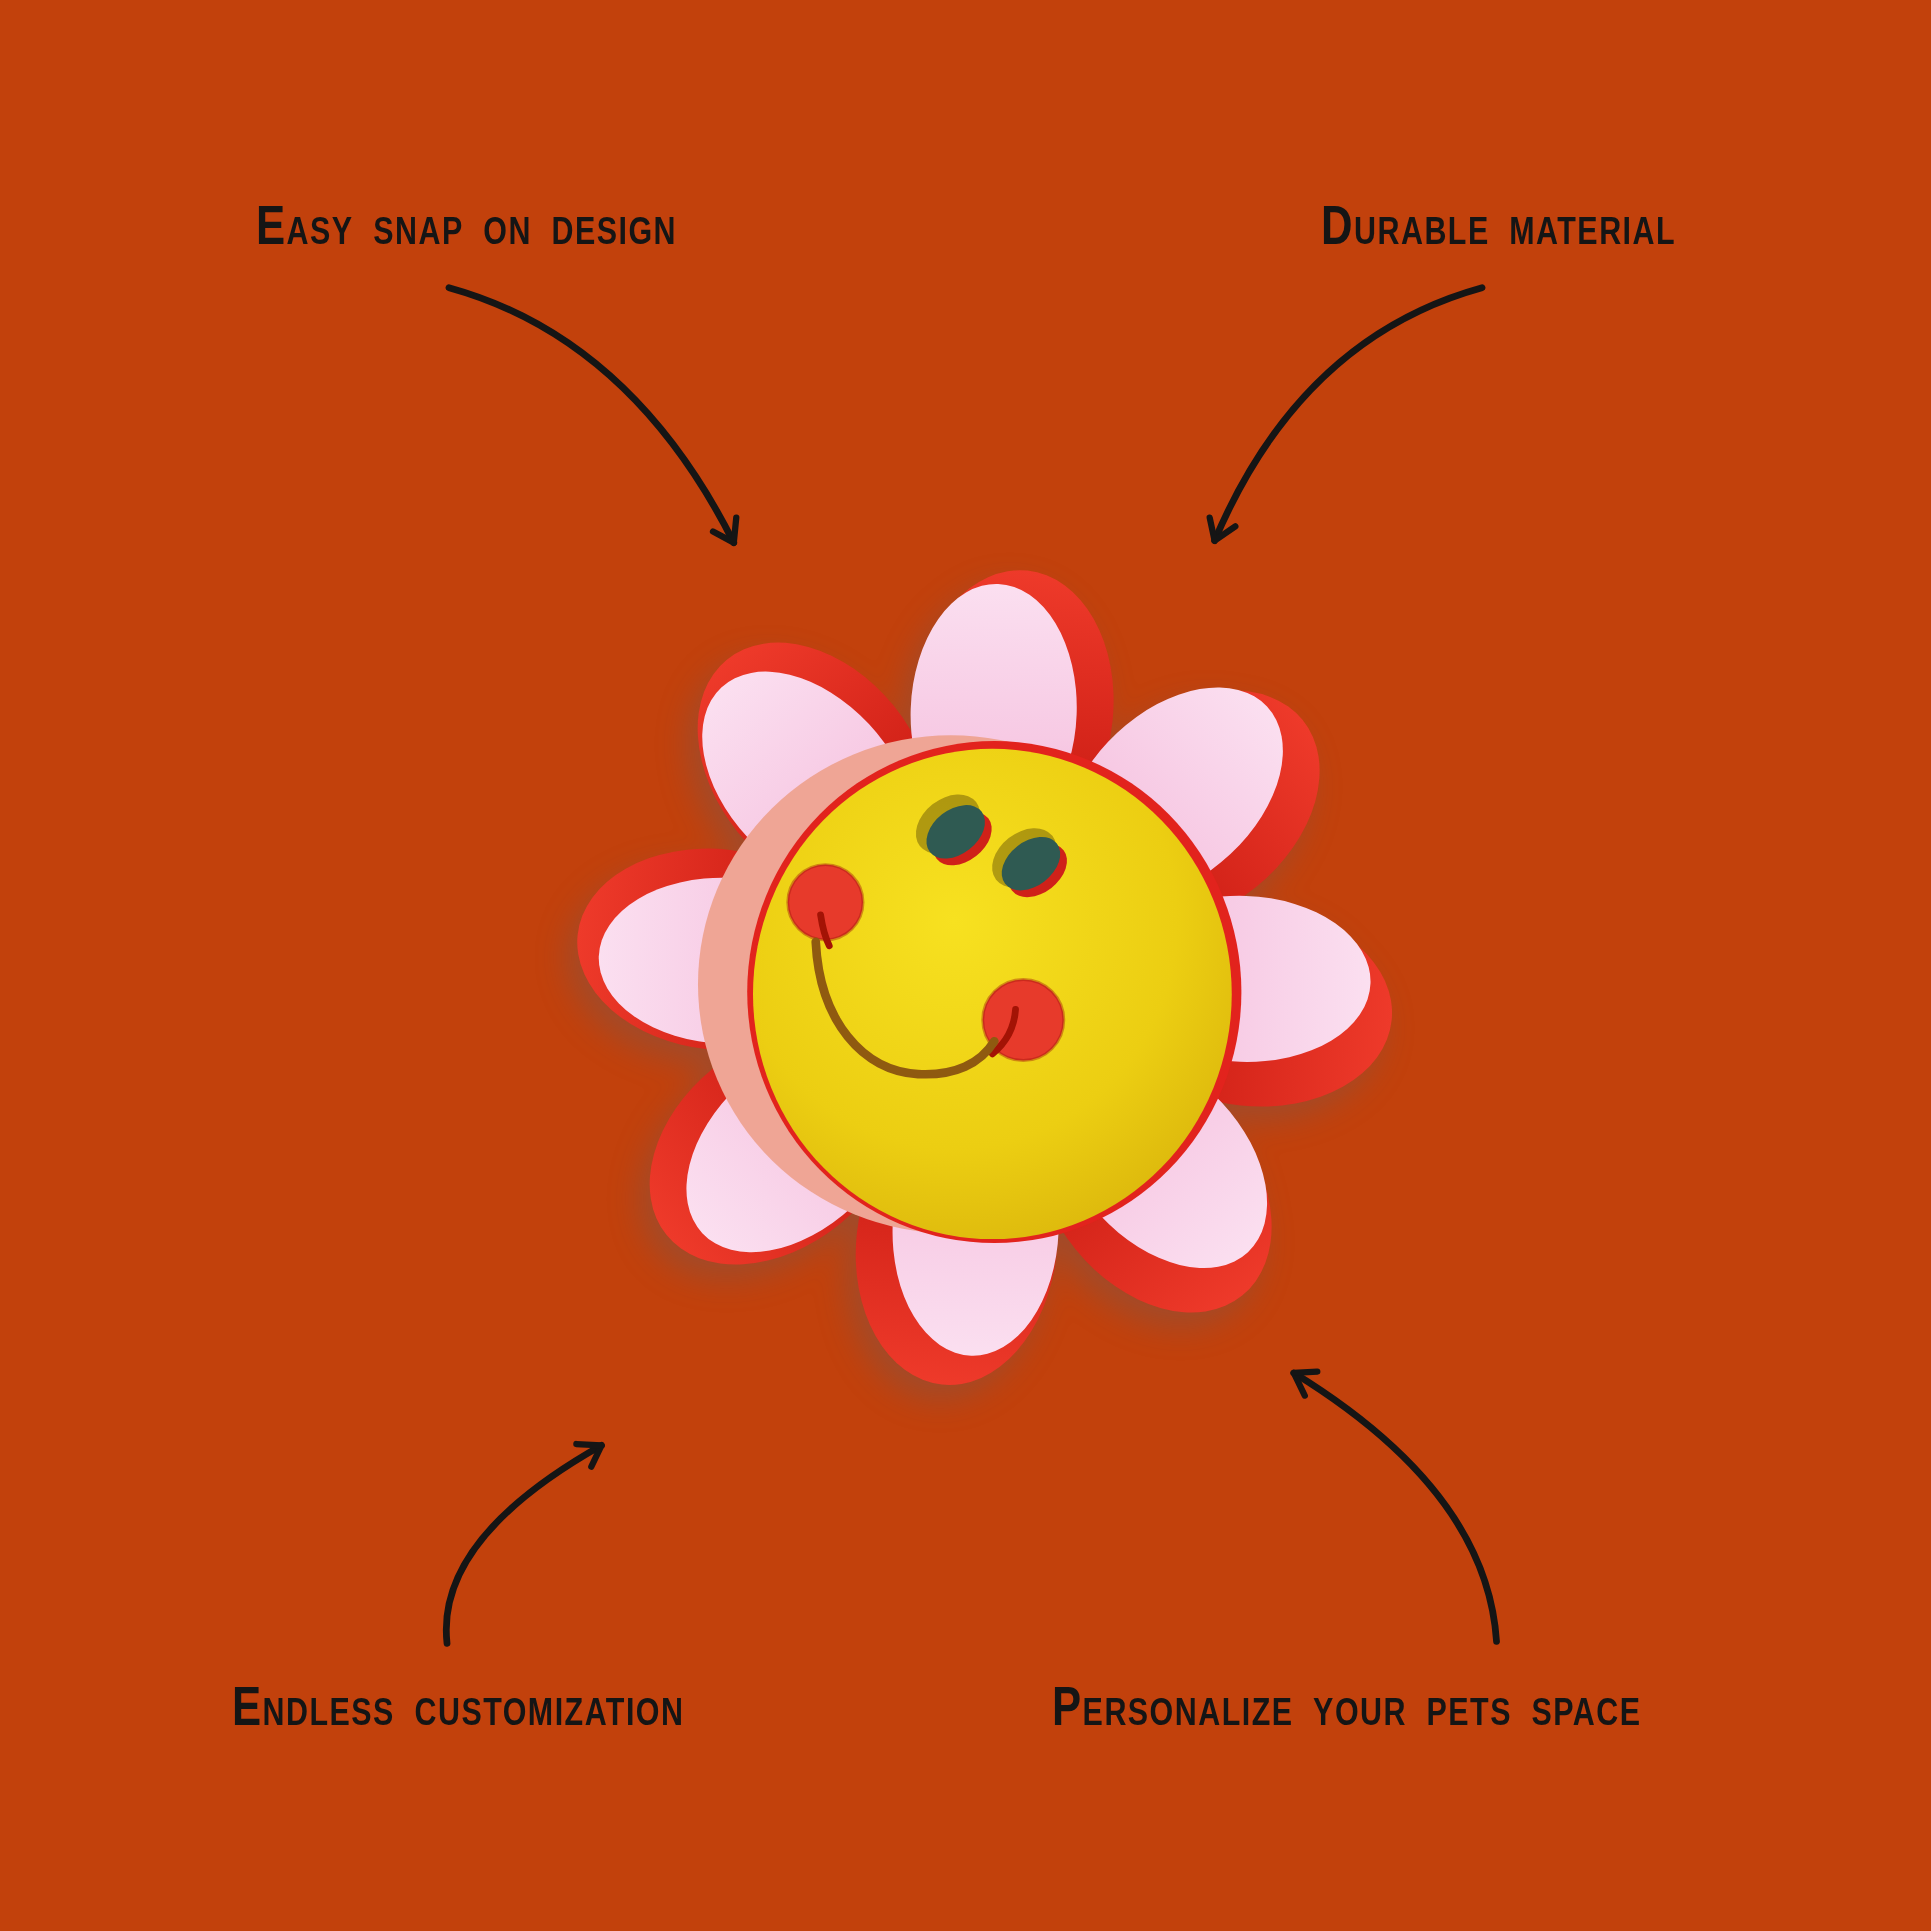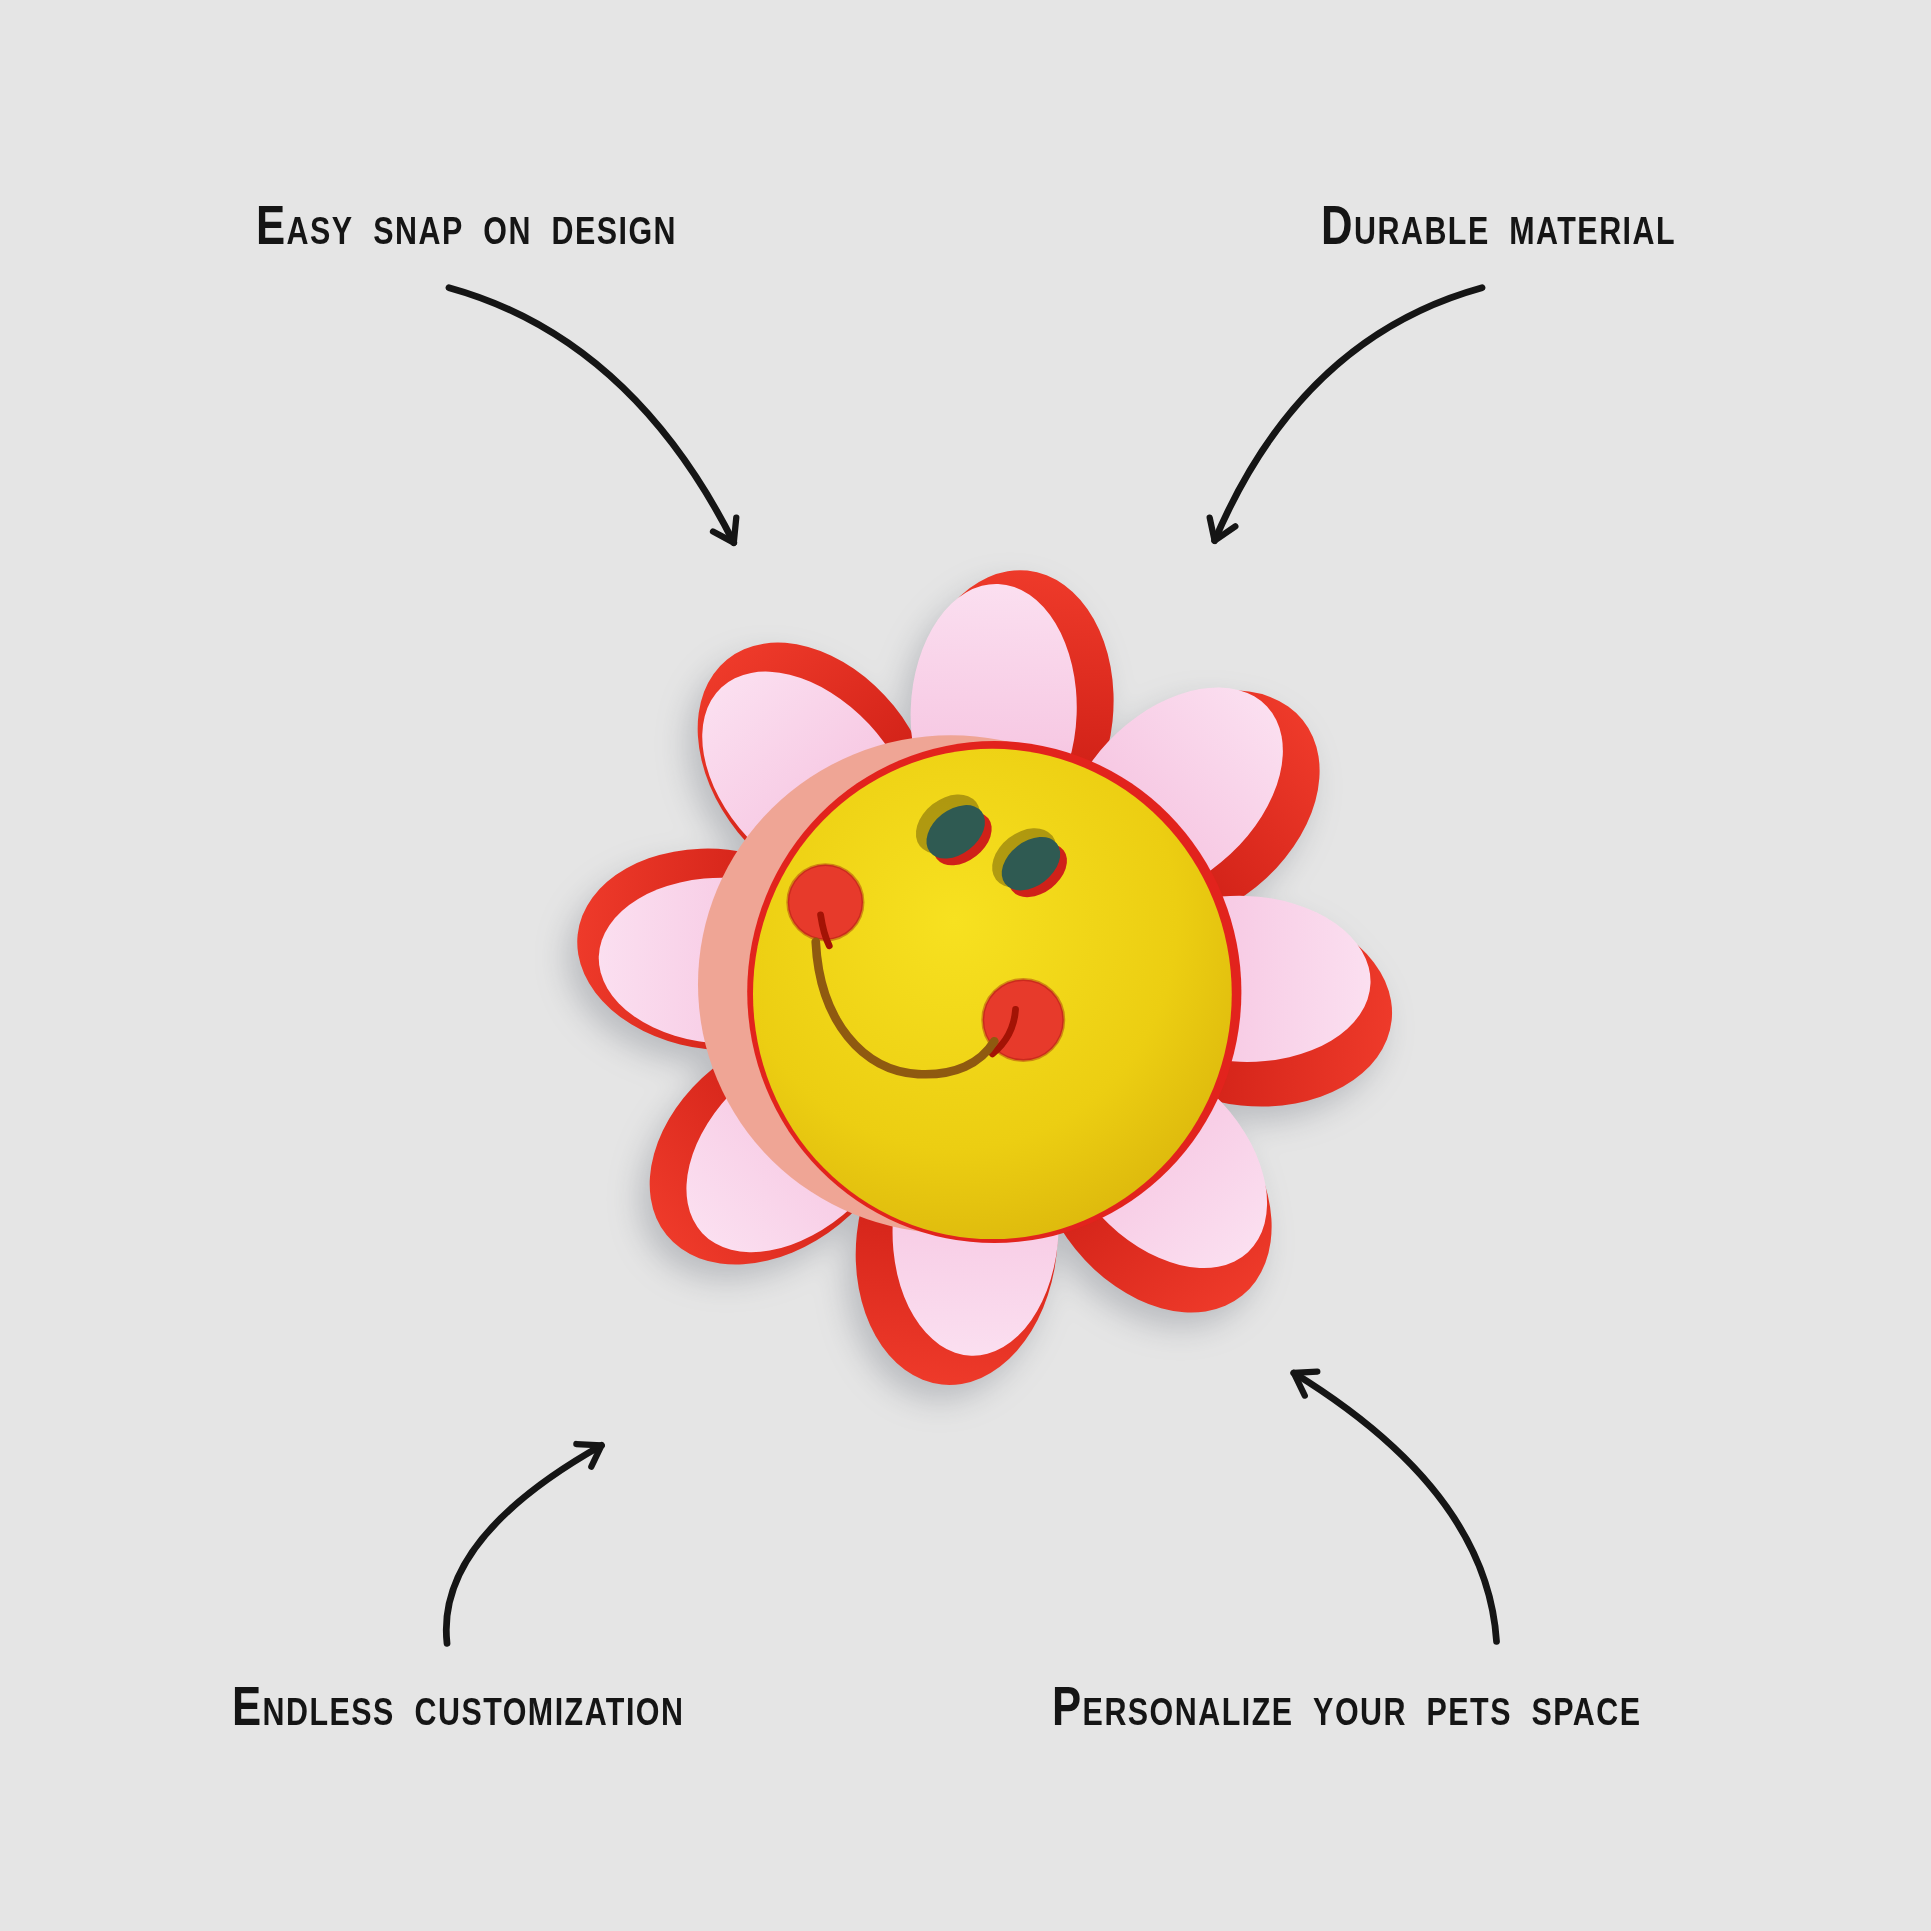--- a/index.html
+++ b/index.html
@@ -1,17 +1,17 @@
 <!DOCTYPE html>
 <html><head>
 <meta charset="utf-8">
 <style>
   html,body{margin:0;padding:0;background:#ffffff;}
   body{width:1931px;height:1931px;overflow:hidden;}
-  .canvas{position:relative;width:1931px;height:1931px;background:#e5e5e5;
+  .canvas{position:relative;width:1931px;height:1931px;background:#c2410c;
           font-family:"Liberation Sans",sans-serif;}
   .feature-label{
     position:absolute;
     font-weight:700;
     font-variant:small-caps;
     font-size:56px;
     line-height:1;
     letter-spacing:1.9px;
     word-spacing:7.7px;
     color:#151515;

